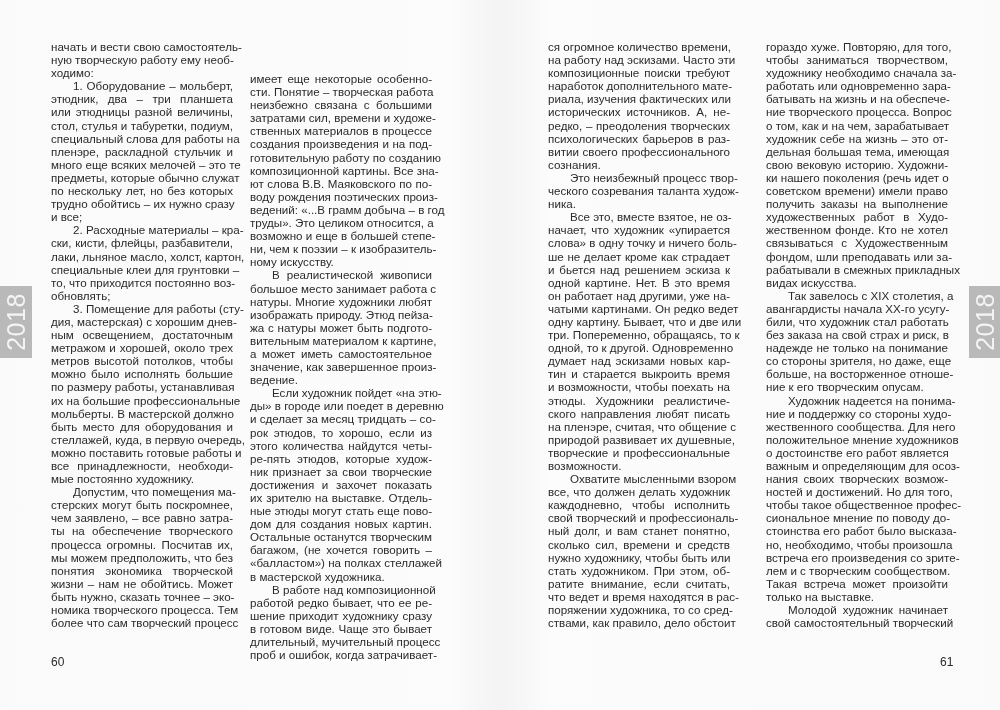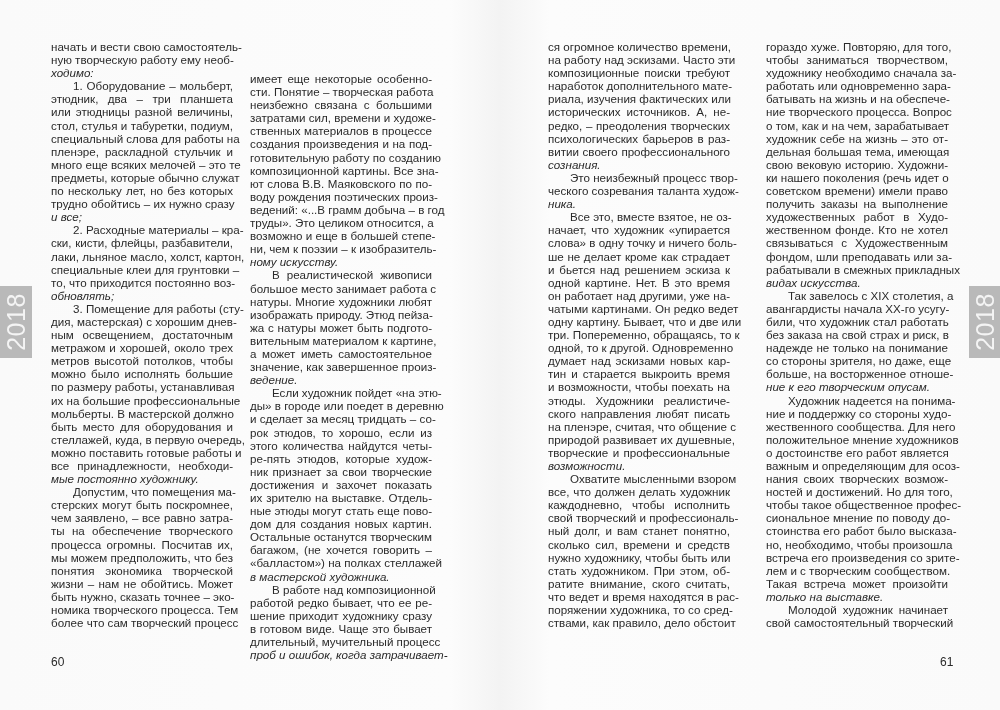--- a/index.html
+++ b/index.html
@@ -15,21 +15,21 @@
     .page-left { left: 0; width: 500px; background: linear-gradient(to right, #fafafa 0%, #fcfcfc 90%, #f3f3f3 100%); }
     .page-right { left: 500px; width: 500px; background: linear-gradient(to right, #f3f3f3 0%, #fcfcfc 10%, #fafafa 100%); }
     .column {
       position: absolute; top: 40px; width: 182px;
       font-size: 11.6px; line-height: 13.1px;
     }
     .line {
       display: block; white-space: nowrap; height: 13.1px;
       text-align: justify; text-align-last: justify;
     }
-    .line.last { text-align-last: left; font-style: italic; }
+    .line.last { text-align-last: left; }
     .line.indent { padding-left: 22px; }
     .col1 { left: 51px; }
     .col2 { left: 250px; margin-top: 32px; }
     .col3 { left: 548px; }
     .col4 { left: 766px; }
     .page-number {
       position: absolute; top: 655px; font-size: 12px; color: #2a2a2a;
     }
     .pn-left { left: 51px; }
     .pn-right { left: 934px; margin-left: 6px; }
@@ -186,21 +186,21 @@
         <span class="line">творческие и профессиональные</span>
         <span class="line last">возможности.</span>
         <span class="line indent">Охватите мысленными взором</span>
         <span class="line">все, что должен делать художник</span>
         <span class="line">каждодневно, чтобы исполнить</span>
         <span class="line">свой творческий и профессиональ-</span>
         <span class="line">ный долг, и вам станет понятно,</span>
         <span class="line">сколько сил, времени и средств</span>
         <span class="line">нужно художнику, чтобы быть или</span>
         <span class="line">стать художником. При этом, об-</span>
-        <span class="line">ратите внимание, ского считать,</span>
+        <span class="line">ратите внимание, если считать,</span>
         <span class="line">что ведет и время находятся в рас-</span>
         <span class="line">поряжении художника, то со сред-</span>
         <span class="line">ствами, как правило, дело обстоит</span>
       </div>
     <div class="column col4" style="left:266px">
         <span class="line">гораздо хуже. Повторяю, для того,</span>
         <span class="line">чтобы заниматься творчеством,</span>
         <span class="line">художнику необходимо сначала за-</span>
         <span class="line">работать или одновременно зара-</span>
         <span class="line">батывать на жизнь и на обеспече-</span>

